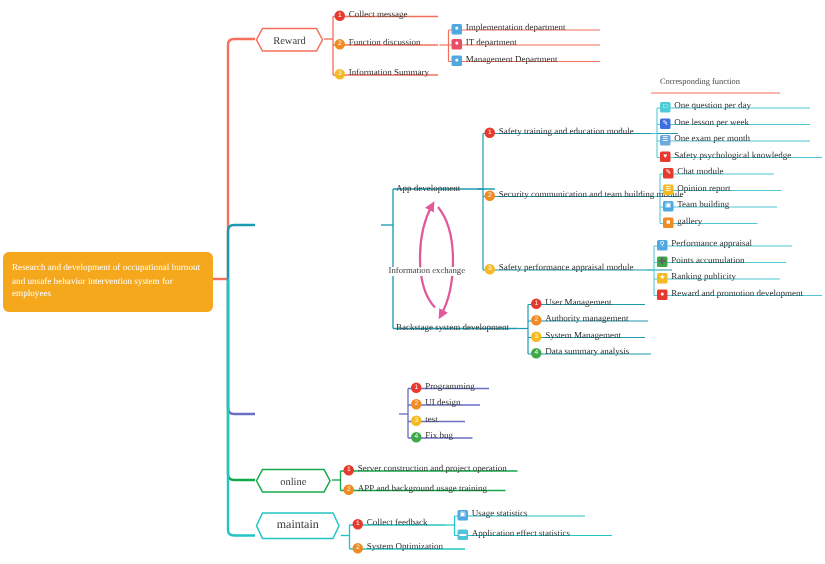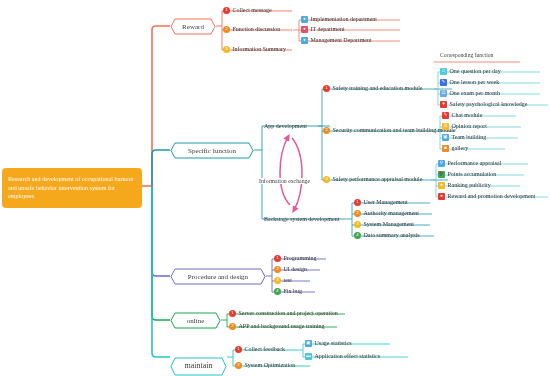--- a/index.html
+++ b/index.html
@@ -194,42 +194,30 @@
 
   <div class="central">Research and development of occupational burnout and unsafe behavior intervention system for employees</div>
 
   <div class="hexnode" style="left:170px;top:18px;width:46px;">
     <svg class="hexbody" viewBox="0 0 46 17" preserveAspectRatio="none">
       <path d="M5,1 L41,1 L45,8.5 L41,16 L5,16 L1,8.5 Z" fill="#fff" stroke="#F4705B" stroke-width="1"></path>
     </svg>
     <span class="lbl">Reward</span>
   </div>
 
-  <div class="hexnode" style="left:170px;top:142px;width:84px;">
-    <svg class="hexbody" viewBox="0 0 84 17" preserveAspectRatio="none">
-      <path d="M5,1 L79,1 L83,8.5 L79,16 L5,16 L1,8.5 Z" fill="#fff" stroke="#1C9AB0" stroke-width="1"></path>
-    </svg>
-    <span class="lbl">Specific function</span>
-  </div>
-
-  <div class="hexnode" style="left:170px;top:268px;width:96px;">
-    <svg class="hexbody" viewBox="0 0 96 17" preserveAspectRatio="none">
-      <path d="M5,1 L91,1 L95,8.5 L91,16 L5,16 L1,8.5 Z" fill="#fff" stroke="#6A6FC4" stroke-width="1"></path>
-    </svg>
-    <span class="lbl">Procedure and design</span>
-  </div>
+
 
   <div class="hexnode" style="left:170px;top:312px;width:51px;justify-content:center;">
     <svg class="hexbody" viewBox="0 0 51 17" preserveAspectRatio="none">
       <path d="M5,1 L46,1 L50,8.5 L46,16 L5,16 L1,8.5 Z" fill="#fff" stroke="#14A84A" stroke-width="1"></path>
     </svg>
     <span class="lbl">online</span>
   </div>
 
-  <div class="hexnode" style="left:170px;top:357px;width:57px;font-size:8px;">
+  <div class="hexnode" style="left:170px;top:341px;width:57px;font-size:8px;">
     <svg class="hexbody" viewBox="0 0 57 19" preserveAspectRatio="none">
       <path d="M5,1 L52,1 L56,9.5 L52,18 L5,18 L1,9.5 Z" fill="#fff" stroke="#23C4C4" stroke-width="1"></path>
     </svg>
     <span class="lbl">maintain</span>
   </div>
 
   <div class="unode" style="left:223px;top:5px;">
     <span class="num" style="background:#E8392F">1</span>
     <span class="txt">Collect message</span>
   </div>

